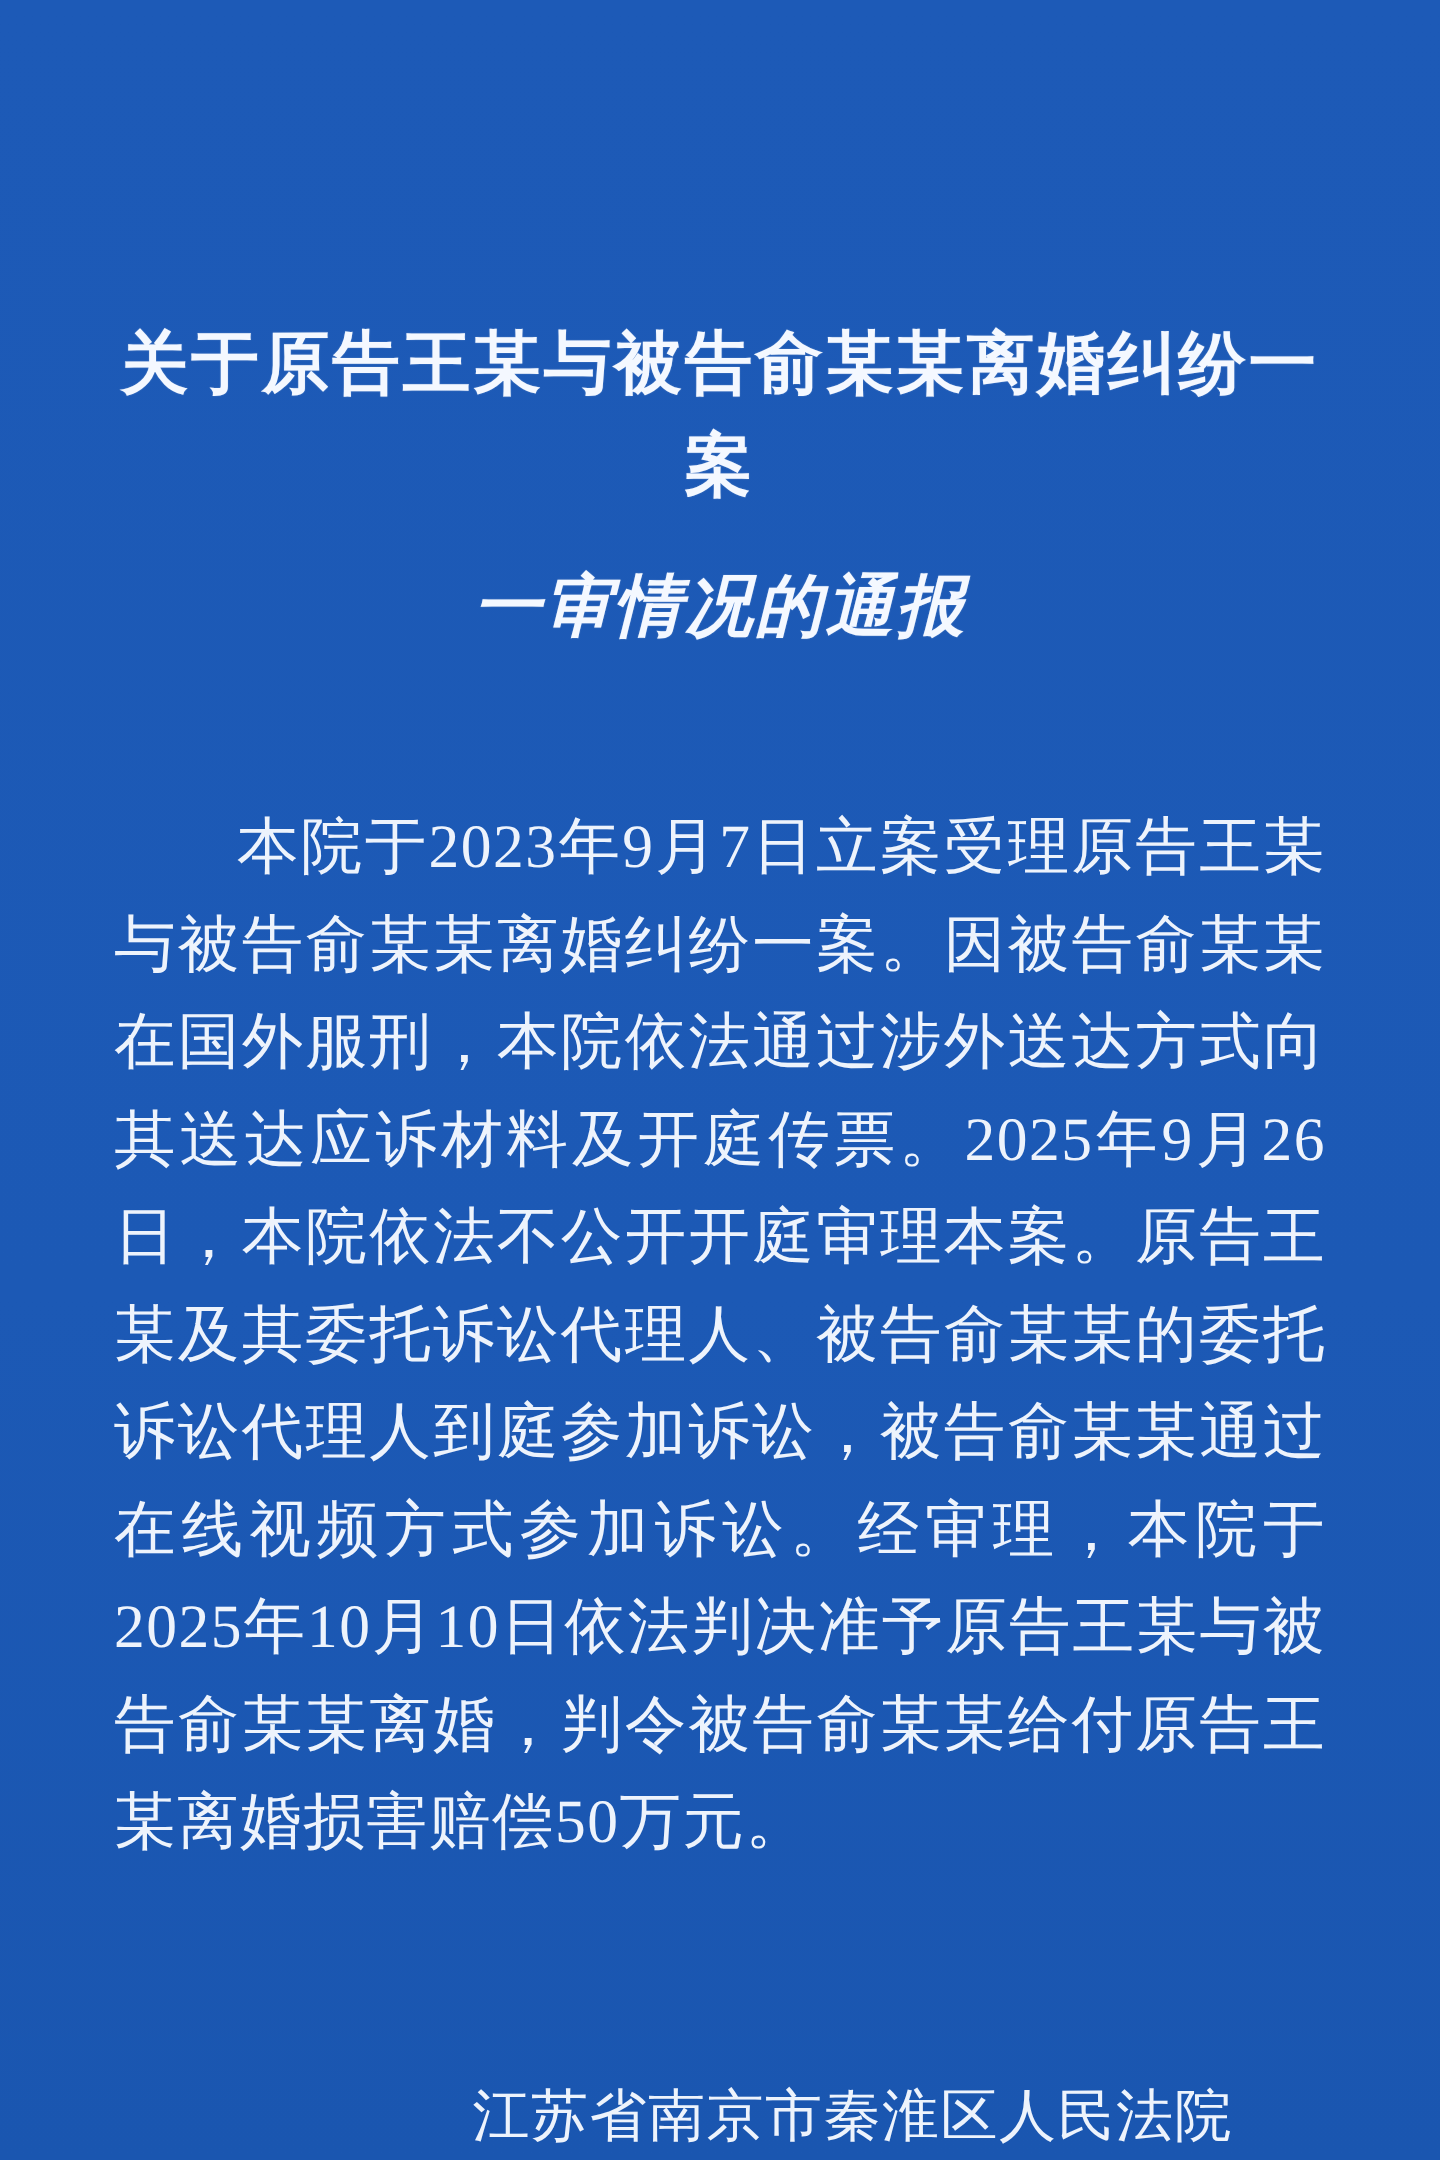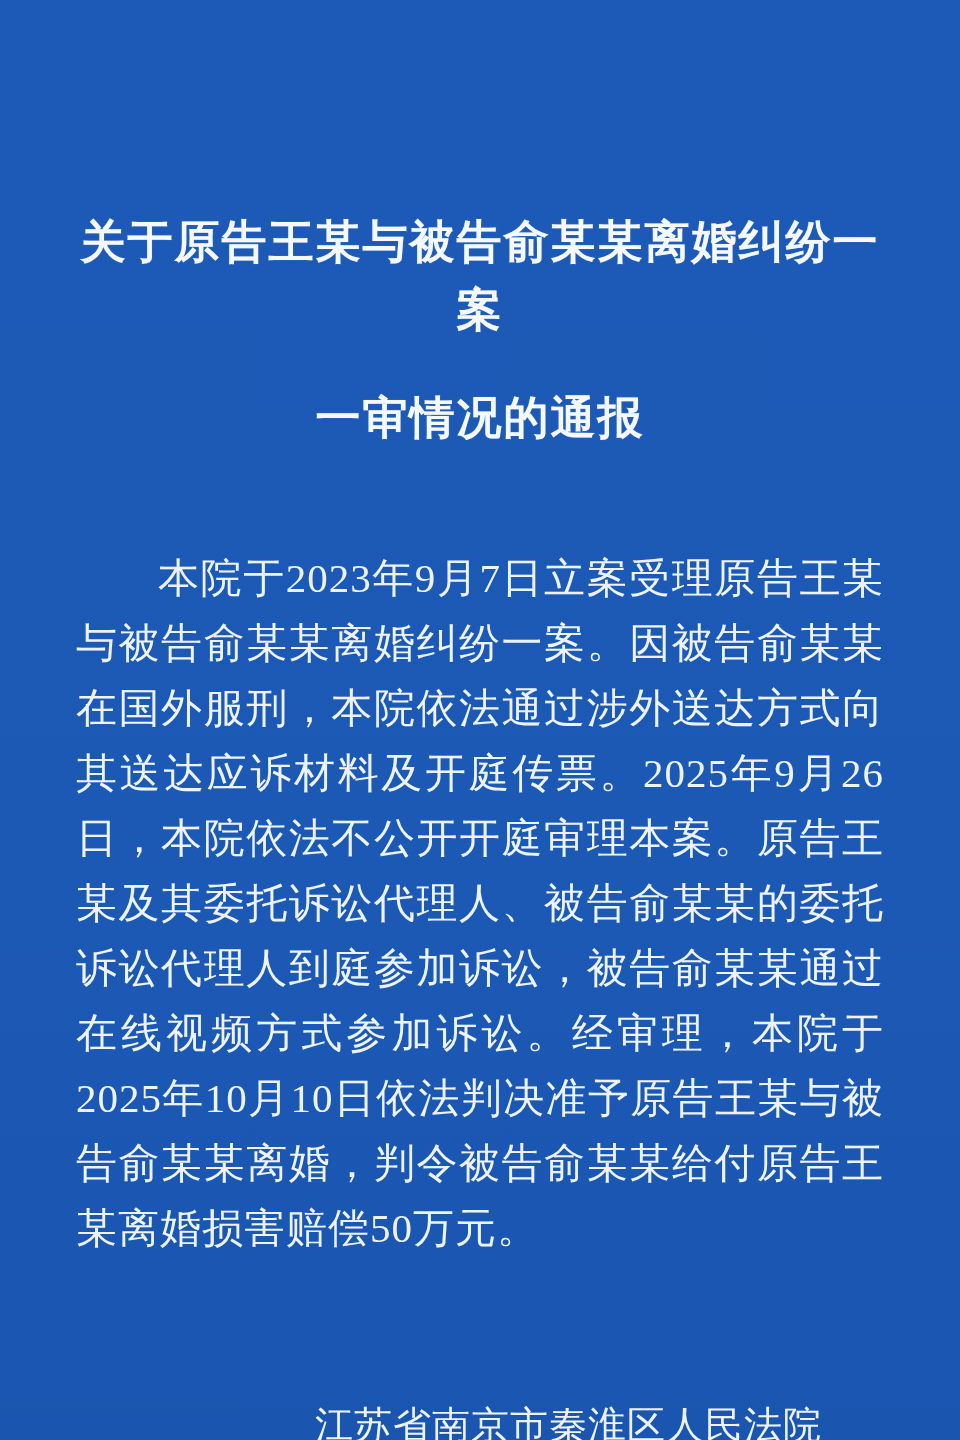--- a/index.html
+++ b/index.html
@@ -28,21 +28,22 @@
     font-size: 45px;
     line-height: 68px;
     letter-spacing: 2px;
     color: #f4f8ff;
     text-shadow: 0 0 1px rgba(255,255,255,0.35);
   }
   .title .line {
     display: block;
   }
   .title .line2 {
-    margin-top: 40px;
+    margin-top: 26px;
+    font-style: italic;
   }
   .body-text {
     margin-top: 94px;
     font-size: 41px;
     line-height: 65px;
     letter-spacing: 1px;
     text-align: justify;
     text-justify: inter-character;
     color: #edf3fc;
   }

